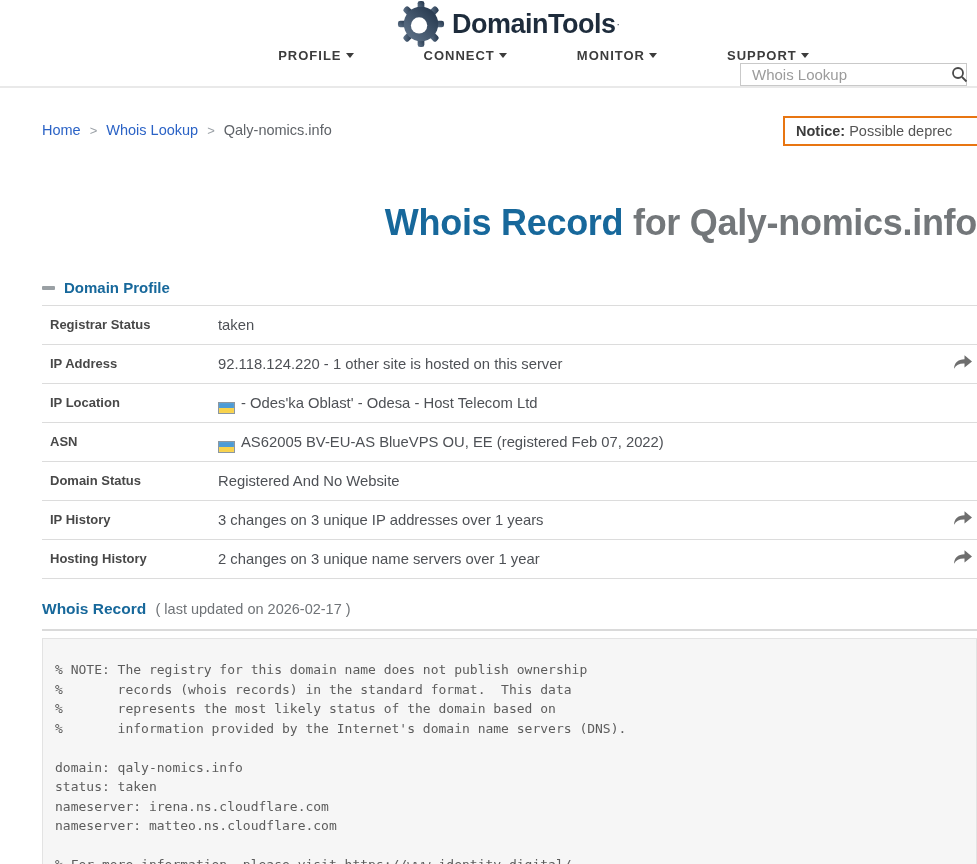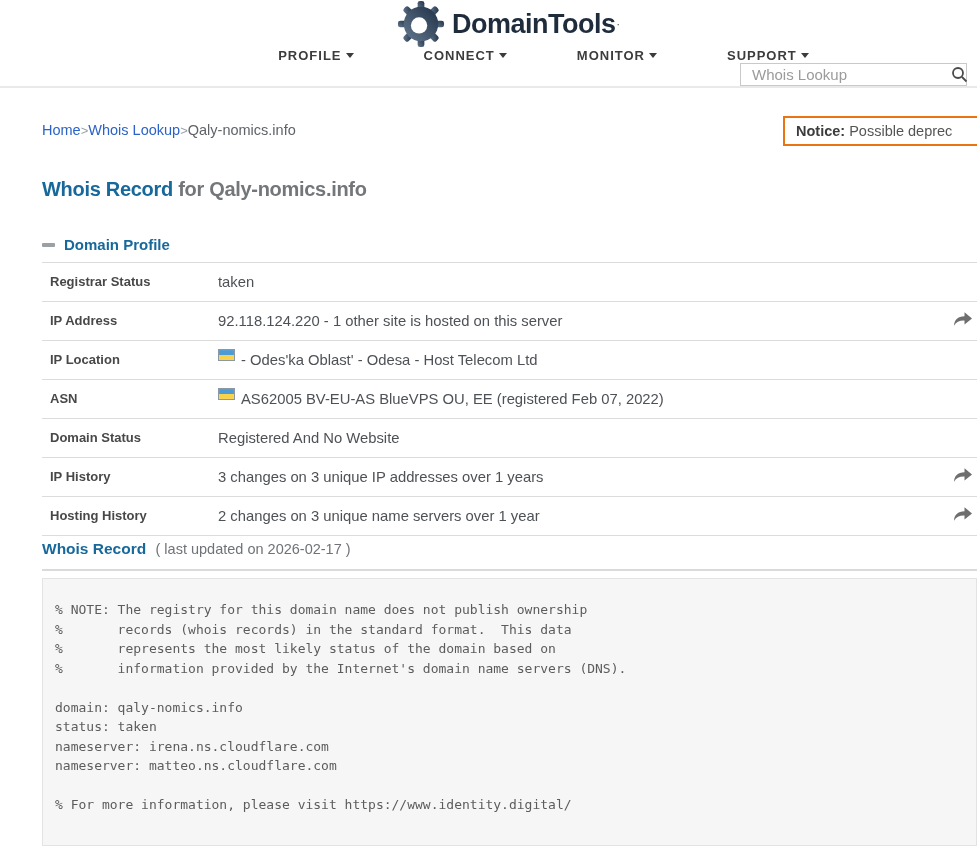--- a/index.html
+++ b/index.html
@@ -22,49 +22,49 @@
                  background:#fff; }
   .search-caret { width:1px; height:18px; background:#555; margin-right:1px; }
   .search-input { border:none; outline:none; flex:1; font-size:15px; color:#333;
                   font-family:"Liberation Sans", sans-serif; }
   .search-input::placeholder { color:#9b9b9b; }
   .mag { flex:0 0 auto; cursor:pointer; display:flex; }
 
   
   .page { position:relative; padding-left:42px; }
 
-  .crumbs { margin-top:34px; font-size:14.5px; color:#8a8a8a; display:flex; align-items:center; }
+  .crumbs { margin-top:34px; font-size:14.5px; color:#8a8a8a; display:flex; gap:9px; align-items:center; }
   .crumb-link { color:#2b63c6; text-decoration:none; cursor:pointer; }
   .crumb-sep { color:#9aa0a6; font-size:13px; }
   .crumb-current { color:#5f6368; }
 
   .notice { position:absolute; left:741px; top:-6px; width:330px;
             border:2px solid #e87511; padding:5px 11px; font-size:14.5px; color:#555;
             background:#fff; white-space:nowrap; overflow:hidden; }
   .notice b { color:#3c3c3c; }
 
-  .page-title { margin-top:40px; font-size:20px; font-weight:700; color:#17689b; letter-spacing:-0.3px; }
+  .page-title { margin-top:64px; font-size:36px; font-weight:700; color:#17689b; letter-spacing:-0.3px;text-align:right; }
   .page-title .suffix { color:#73777a; font-weight:600; }
 
   .section-head { margin-top:35px; font-size:15px; font-weight:700; color:#17689b;
                   display:flex; align-items:center; }
   .collapse-dash { width:13px; height:4px; background:#9aa0a4; border-radius:1px;
                    display:inline-block; margin-right:9px; cursor:pointer; }
 
   .dp-table { margin-top:9px; width:935px; border-top:1px solid #dcdcdc; }
   .dp-row { display:flex; border-bottom:1px solid #dcdcdc; padding:8px 0; position:relative; }
   .dp-label { flex:0 0 176px; padding-left:8px; font-size:13px; font-weight:700; color:#484848; line-height:21px; }
   .dp-value { flex:1; font-size:14.8px; color:#4e5156; line-height:22px; padding-right:30px; }
-  .dp-line { display:flex; align-items:flex-start; gap:6px; }
+  .dp-line { display:flex; align-items:flex-end; gap:6px; }
   .flag { width:17px; height:12px; display:inline-block; flex:0 0 auto;
           background:linear-gradient(#4d9bd5 50%, #f8d24b 50%);
           border:1px solid #8b97a1; box-shadow:inset 0 0 1px rgba(255,255,255,.5); }
   .row-arrow { position:absolute; right:4px; top:9px; cursor:pointer; display:flex; }
 
-  .whois-head { margin-top:4px; font-size:15.5px; }
+  .whois-head { margin-top:21px; font-size:15.5px; }
   .whois-head .wr { font-weight:700; color:#17689b; }
   .whois-head .updated { color:#6f7377; font-weight:400; font-size:14.5px; margin-left:5px; }
 
   .rule { margin-top:11px; width:935px; border-top:2px solid #dadada; }
 
   .whois-box { margin-top:7px; width:935px; min-height:240px; background:#f6f6f6;
                border:1px solid #e3e3e3; padding:21px 12px 30px 12px; }
   .whois-box pre { font-family:"DejaVu Sans Mono", monospace; font-size:13px; line-height:19.5px;
                    color:#5c5c5c; white-space:pre; }
 </style>

